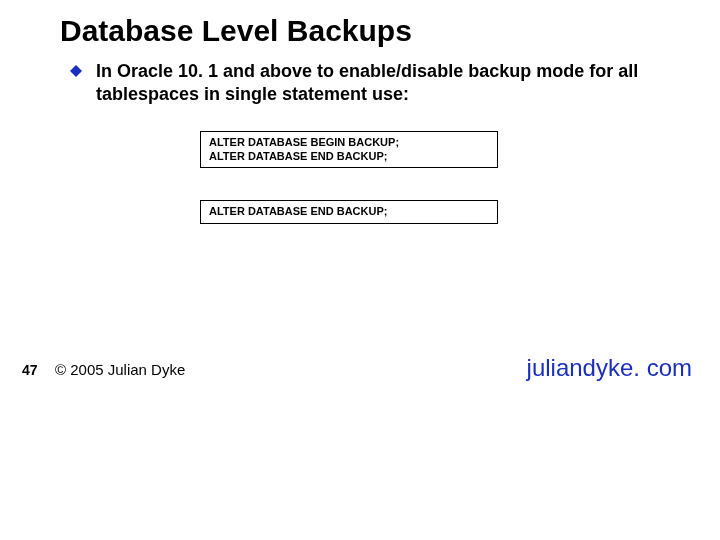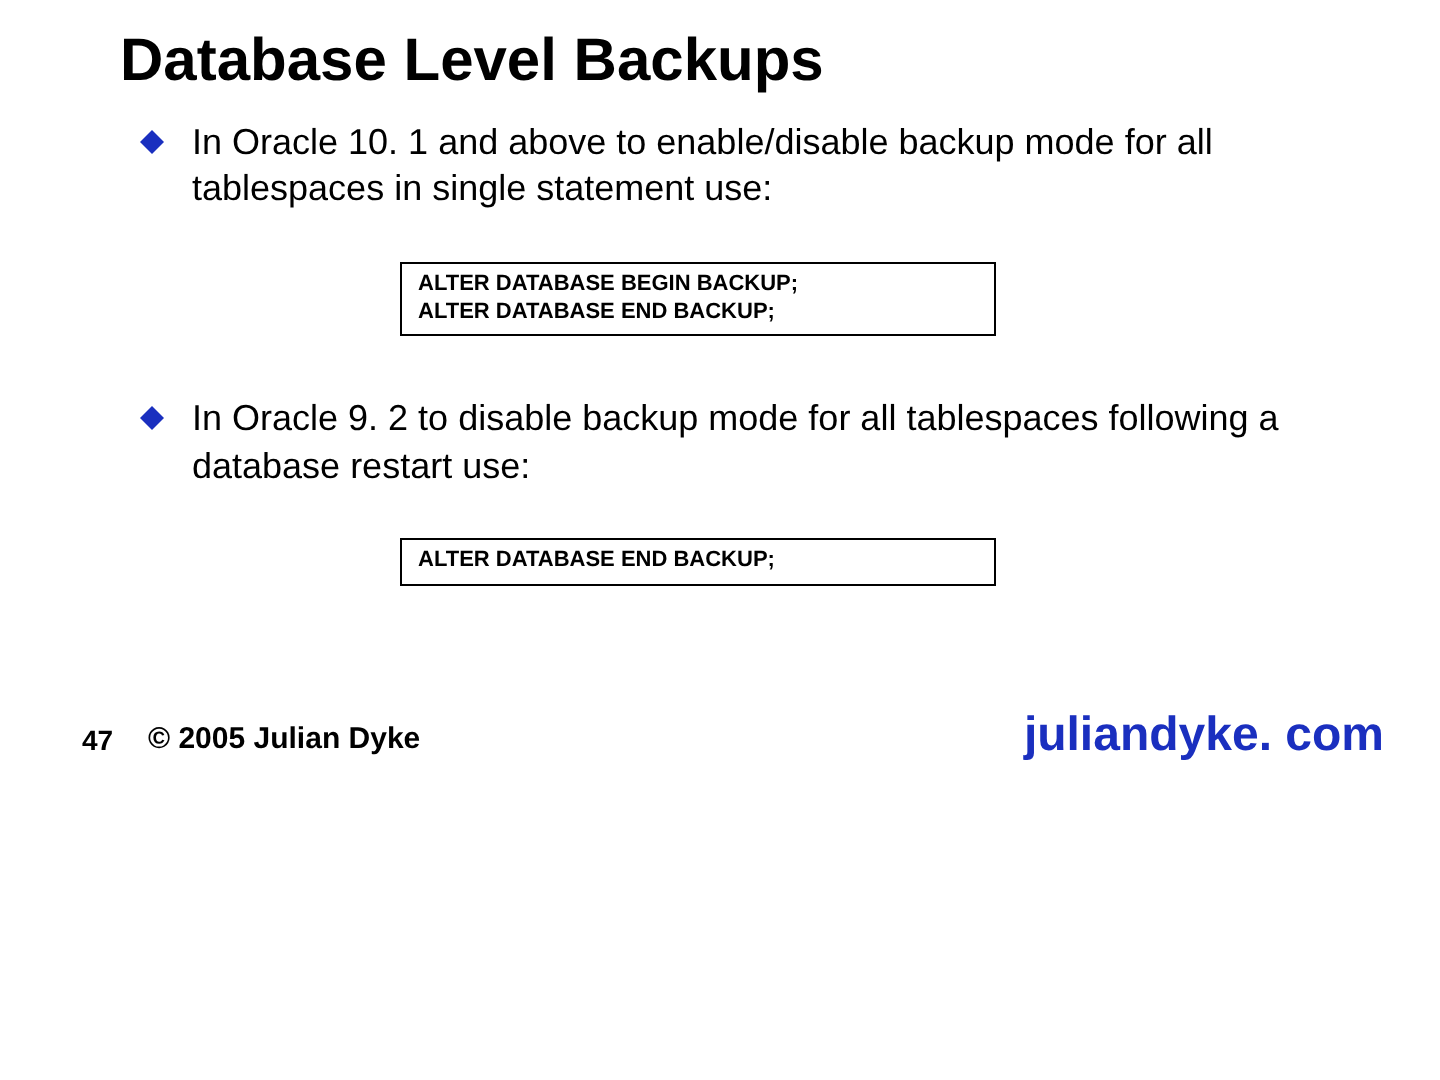--- a/index.html
+++ b/index.html
@@ -38,63 +38,62 @@
   }
   .bullet-icon {
     flex: 0 0 auto;
     width: 12px;
     height: 12px;
     margin-top: 5px;
     margin-right: 14px;
   }
   .bullet-text {
     font-size: 18px;
-    font-weight: normal;
+    font-weight: bold;
     line-height: 1.3;
   }
   .code-box {
     margin: 10px 0 22px 130px;
     border: 1px solid #000;
     padding: 4px 8px 4px 8px;
     font-size: 11px;
     font-weight: bold;
     font-family: Arial, Helvetica, sans-serif;
     display: inline-block;
     min-width: 280px;
     line-height: 1.25;
     white-space: pre-line;
   }
   .footer {
     position: absolute;
     bottom: 18px;
     left: 0;
     right: 0;
     height: 24px;
-    margin-left: 19px;
   }
   .page-num {
     position: absolute;
     left: 22px;
     bottom: 0;
     font-size: 14px;
     font-weight: bold;
   }
   .copyright {
     position: absolute;
     left: 55px;
     bottom: 0;
     font-size: 15px;
-    font-weight: bold;
+    font-weight: normal;
   }
   .site {
     position: absolute;
     right: 28px;
     bottom: -4px;
     font-size: 24px;
-    font-weight: bold;
+    font-weight: normal;
     color: #1a2fbf;
   }
 </style>
 </head>
 <body>
 
 <div class="slide">
 
   <div class="title">Database Level Backups</div>
 
@@ -104,26 +103,20 @@
       <svg class="bullet-icon" viewBox="0 0 10 10">
           <polygon points="5,0 10,5 5,10 0,5" fill="#1a2fbf"></polygon>
         </svg>
       <div class="bullet-text">In Oracle 10. 1 and above to enable/disable backup mode for all tablespaces in single statement use:</div>
     </div>
 
     <div class="code-box">ALTER DATABASE BEGIN BACKUP;
 ALTER DATABASE END BACKUP;</div>
 
 
-    <div class="bullet-row" style="margin-top:8px;">
-      <svg class="bullet-icon" viewBox="0 0 10 10">
-          <polygon points="5,0 10,5 5,10 0,5" fill="#1a2fbf"></polygon>
-        </svg>
-      <div class="bullet-text">In Oracle 9. 2 to disable backup mode for all tablespaces following a database restart use:</div>
-    </div>
 
     <div class="code-box">ALTER DATABASE END BACKUP;</div>
 
   </div>
 
   <div class="footer">
     <div class="page-num">47</div>
     <div class="copyright">© 2005 Julian Dyke</div>
     <div class="site">juliandyke. com</div>
   </div>

